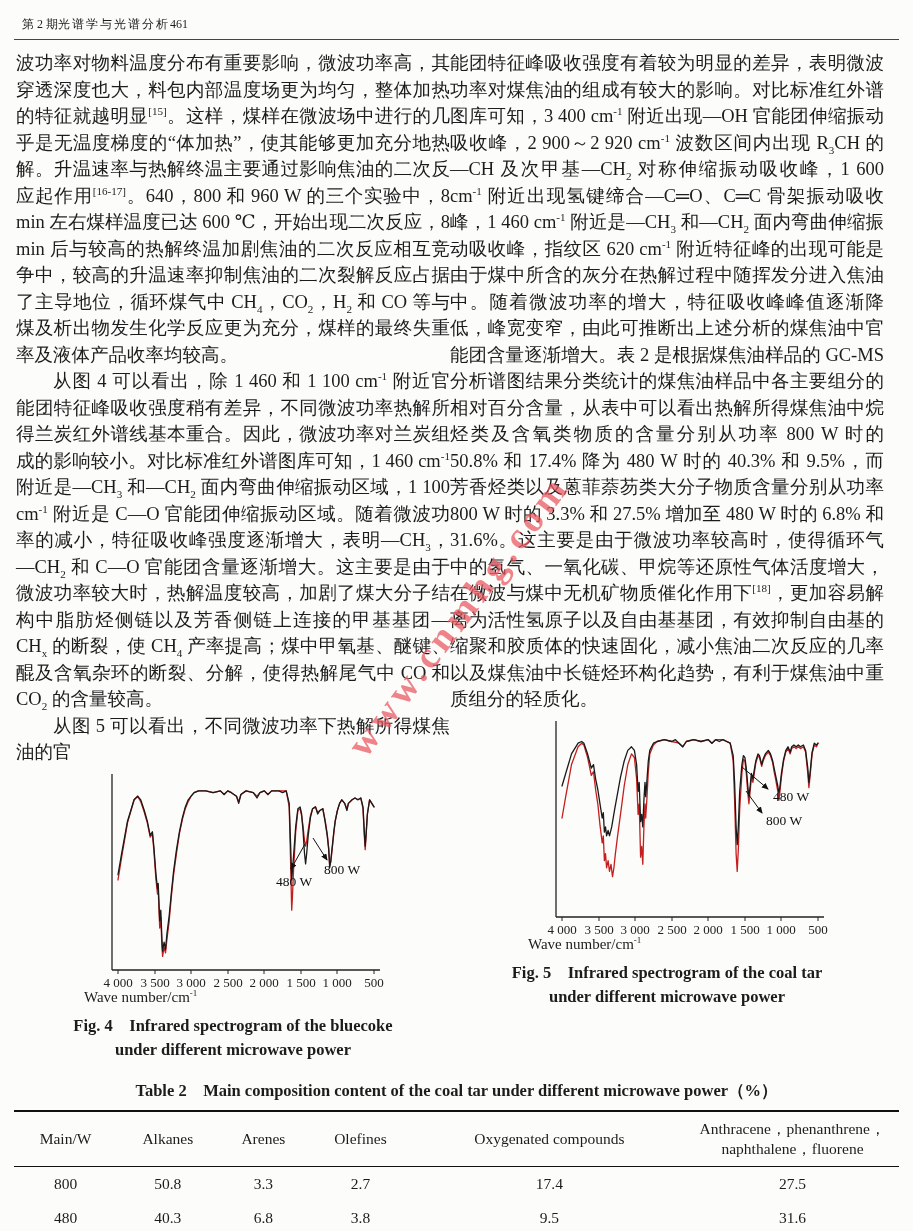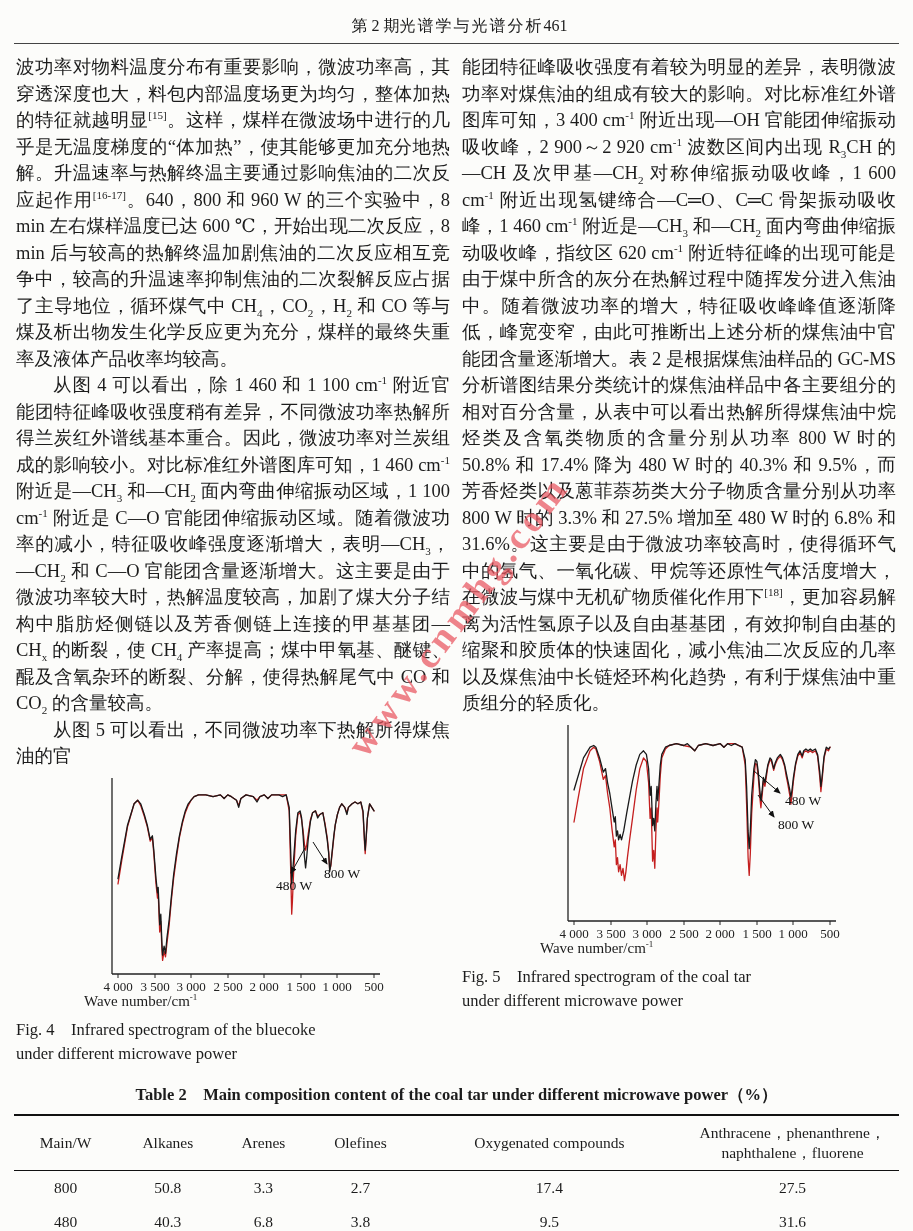--- a/index.html
+++ b/index.html
@@ -1,32 +1,32 @@
 <!DOCTYPE html>
 <html><head>
 <meta charset="utf-8">
 <style>
   html,body{margin:0;padding:0;background:#d8d8d8;}
   .page{position:relative;width:913px;height:1231px;margin:0 auto;background:#fcfcfa;
         color:#1c1c1c;font-family:"Liberation Serif","DejaVu Serif",serif;overflow:hidden;}
-  .page-header{display:flex;justify-content:center;align-items:baseline;
-               padding:16px 16px 4px 22px;font-size:16px;}
+  .page-header{display:flex;justify-content:flex-start;align-items:baseline;
+               padding:16px 16px 4px 22px;font-size:12px;}
   .page-header .journal{letter-spacing:2px;}
   .header-rule{border-top:1.5px solid #444;margin:2px 14px 0 14px;}
-  .columns{display:flex;gap:12px;padding:10px 15px 0 16px;}
+  .columns{display:flex;padding:10px 15px 0 16px;}
   .col{width:434px;flex:0 0 434px;}
   .para{margin:0;font-size:18.5px;line-height:26.5px;text-align:justify;}
   .indent{text-indent:2em;}
   sup{font-size:0.6em;line-height:0;}
   sub{font-size:0.6em;line-height:0;}
   .fig{margin:4px 0 0 0;padding:0;}
   .plot-left{margin-left:68px;}
   .plot-right{margin-left:78px;}
   .xlabel{width:300px;text-align:left;font-size:15px;margin-top:-3px;}
-  figcaption{text-align:left;font-weight:normal;font-size:16.5px;line-height:24px;margin-top:8px;}
+  figcaption{text-align:center;font-weight:bold;font-size:16.5px;line-height:24px;margin-top:8px;}
   svg.spectrum{display:block;}
   .axis{stroke:#222;stroke-width:1.3;}
   .tick-line{stroke:#222;stroke-width:1;}
   text.tick{font-size:13px;fill:#222;font-family:"Liberation Serif",serif;}
   text.ann{font-size:13.5px;fill:#111;font-family:"Liberation Serif",serif;}
   polyline.series{fill:none;stroke-width:1.3;stroke-linejoin:round;stroke-linecap:round;}
   .ann-line{stroke:#111;stroke-width:1;fill:none;}
   .watermark{position:absolute;left:458px;top:615px;transform:translate(-50%,-50%) rotate(-53deg);
              font-size:38px;font-weight:bold;letter-spacing:5px;color:rgba(233,84,94,0.72);
              white-space:nowrap;z-index:5;pointer-events:none;}

